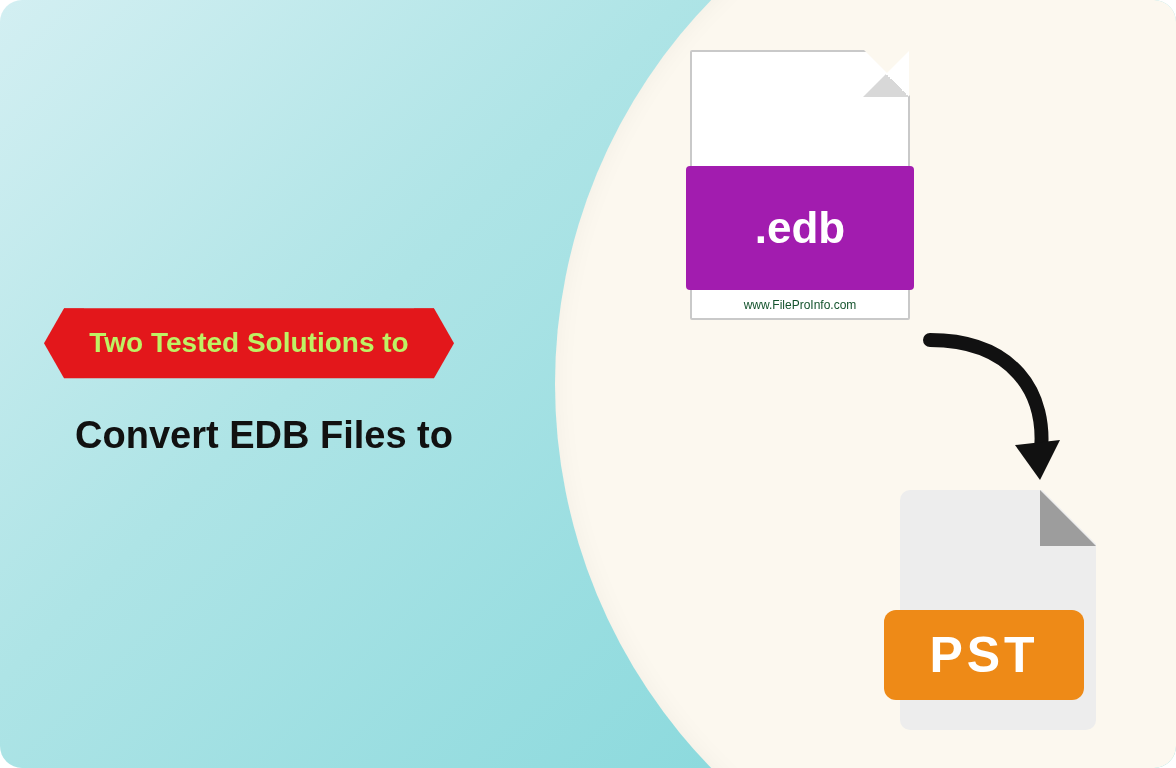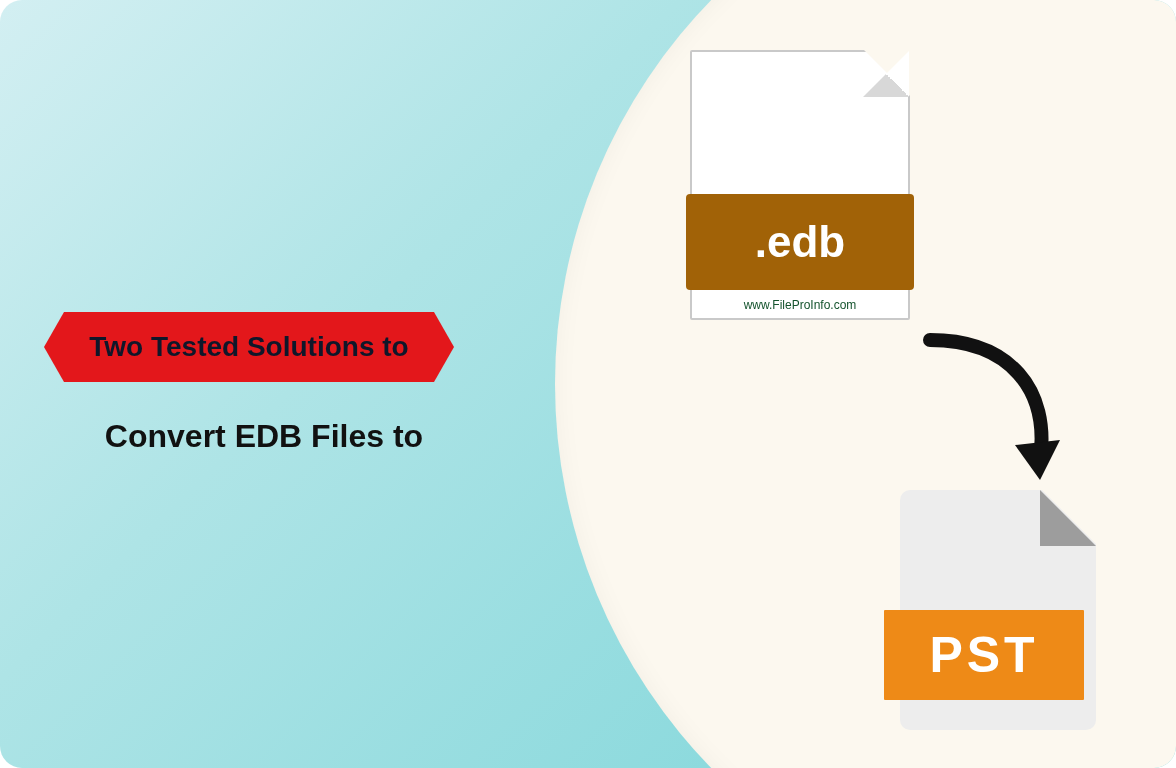--- a/index.html
+++ b/index.html
@@ -39,40 +39,40 @@
     width: 470px;
   }
   .ribbon-wrap { position: relative; width: 430px; height: 86px; margin-bottom: 18px; }
   .ribbon {
     width: 370px;
     height: 70px;
     background: #e3171b;
     display: flex;
     align-items: center;
     justify-content: center;
-    color: #0f172a;
+    color: #bef264;
     font-weight: 700;
     font-size: 28px;
     position: relative;
     left: 30px;
   }
   .ribbon::before,
   .ribbon::after {
     content: "";
     position: absolute;
     top: 0; bottom: 0;
     width: 40px;
     background: #e3171b;
   }
   .ribbon::before { left: -20px; clip-path: polygon(50% 0, 100% 0, 100% 100%, 50% 100%, 0 50%); }
   .ribbon::after  { right: -20px; clip-path: polygon(0 0, 50% 0, 100% 50%, 50% 100%, 0 100%); }
   .subtitle {
     color: #111;
     font-weight: 800;
-    font-size: 32px;
+    font-size: 38px;
     line-height: 1.25;
     text-align: center;
     width: 460px;
   }
   
   .right {
     position: absolute;
     left: 640px;
     top: 40px;
     width: 520px;
@@ -105,22 +105,22 @@
     position: absolute;
     right: -2px; top: -2px;
     width: 46px; height: 46px;
     background: #fcf8ef;
     clip-path: polygon(100% 0, 0 0, 100% 100%);
   }
   .edb-band {
     position: absolute;
     left: -6px; right: -6px;
     bottom: 28px;
-    height: 96px;
-    background: #a16207;
+    height: 124px;
+    background: #a21caf;
     color: #fff;
     font-weight: 800;
     font-size: 44px;
     display: flex;
     align-items: center;
     justify-content: center;
     border-radius: 4px;
   }
   .watermark {
     position: absolute;
@@ -167,21 +167,21 @@
     background: #fcf8ef;
     clip-path: polygon(100% 0, 0 0, 100% 100%);
   }
   .pst-band {
     position: absolute;
     left: -16px;
     right: 12px;
     top: 120px;
     height: 90px;
     background: #ee8a17;
-    border-radius: 1px;
+    border-radius: 12px;
     color: #fff;
     font-weight: 800;
     font-size: 50px;
     letter-spacing: 4px;
     display: flex;
     align-items: center;
     justify-content: center;
   }
 </style>
 </head>

